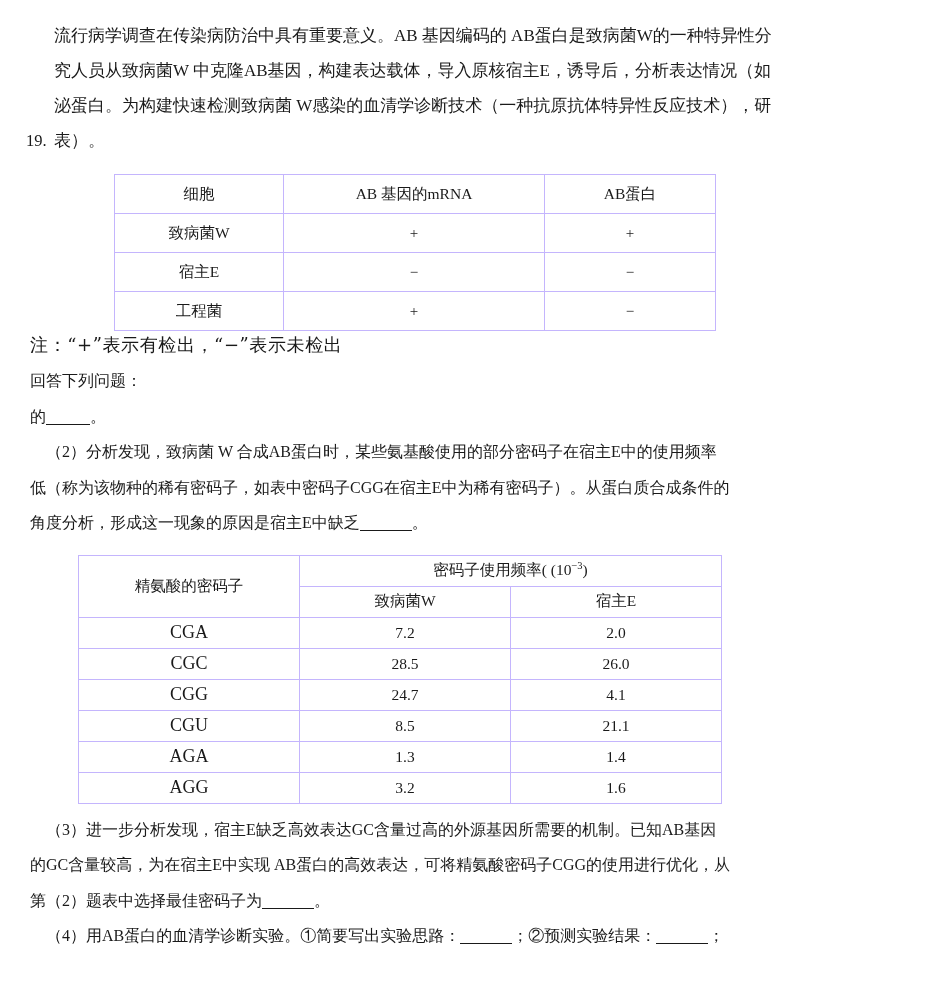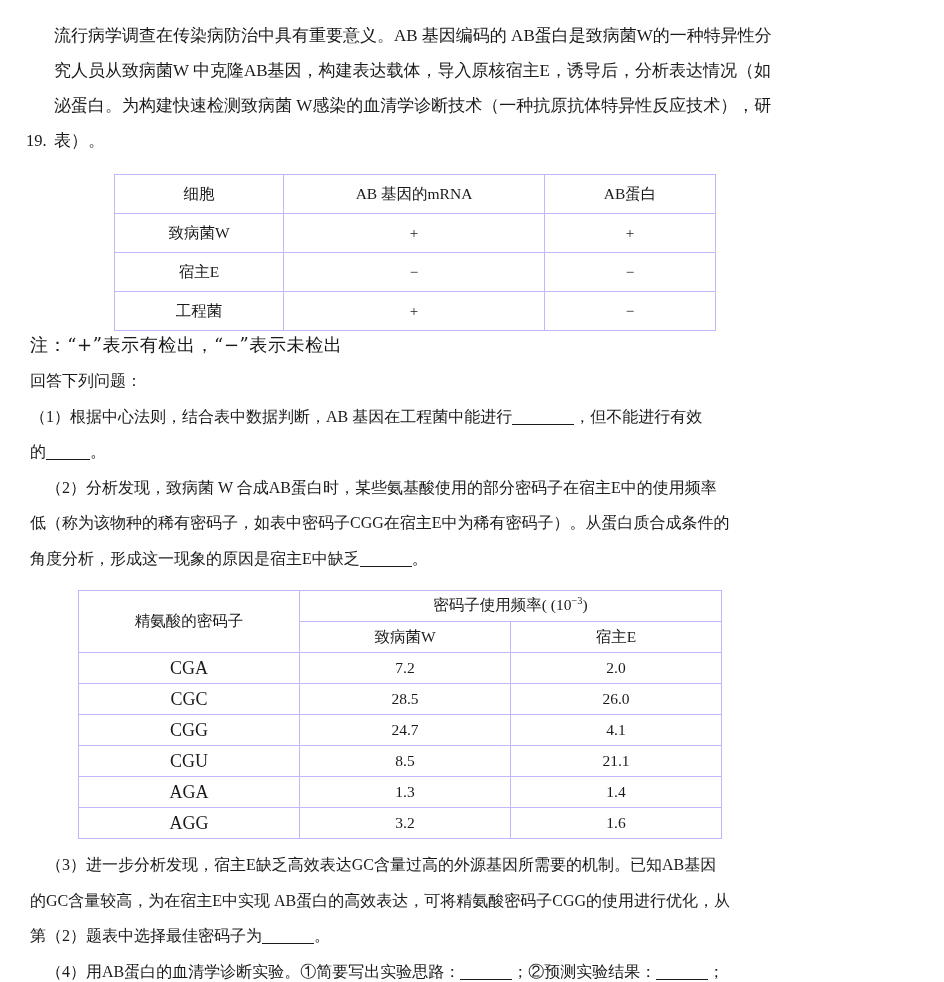--- a/index.html
+++ b/index.html
@@ -155,23 +155,20 @@
       </tr>
     </tbody>
       </table>
   </div>
 
   <div class="note">注：“+”表示有检出，“−”表示未检出</div>
 
   <p class="para" style="margin-top:8px;">回答下列问题：</p>
 
   <p class="para">
-    <span>（1）根据中心法则，结合表中数据判断，AB 基因在工程菌中能进行</span><span class="blank b-lg"></span><span>，但不能进行有效</span>
-  </p>
-  <p class="para">
     <span>的</span><span class="blank b-sm"></span><span>。</span>
   </p>
 
   <p class="para" style="text-indent:1em;">（2）分析发现，致病菌 W 合成AB蛋白时，某些氨基酸使用的部分密码子在宿主E中的使用频率</p>
   <p class="para">低（称为该物种的稀有密码子，如表中密码子CGG在宿主E中为稀有密码子）。从蛋白质合成条件的</p>
   <p class="para">
     <span>角度分析，形成这一现象的原因是宿主E中缺乏</span><span class="blank b-md"></span><span>。</span>
   </p>
 
   <div class="tbl-wrap-2">

